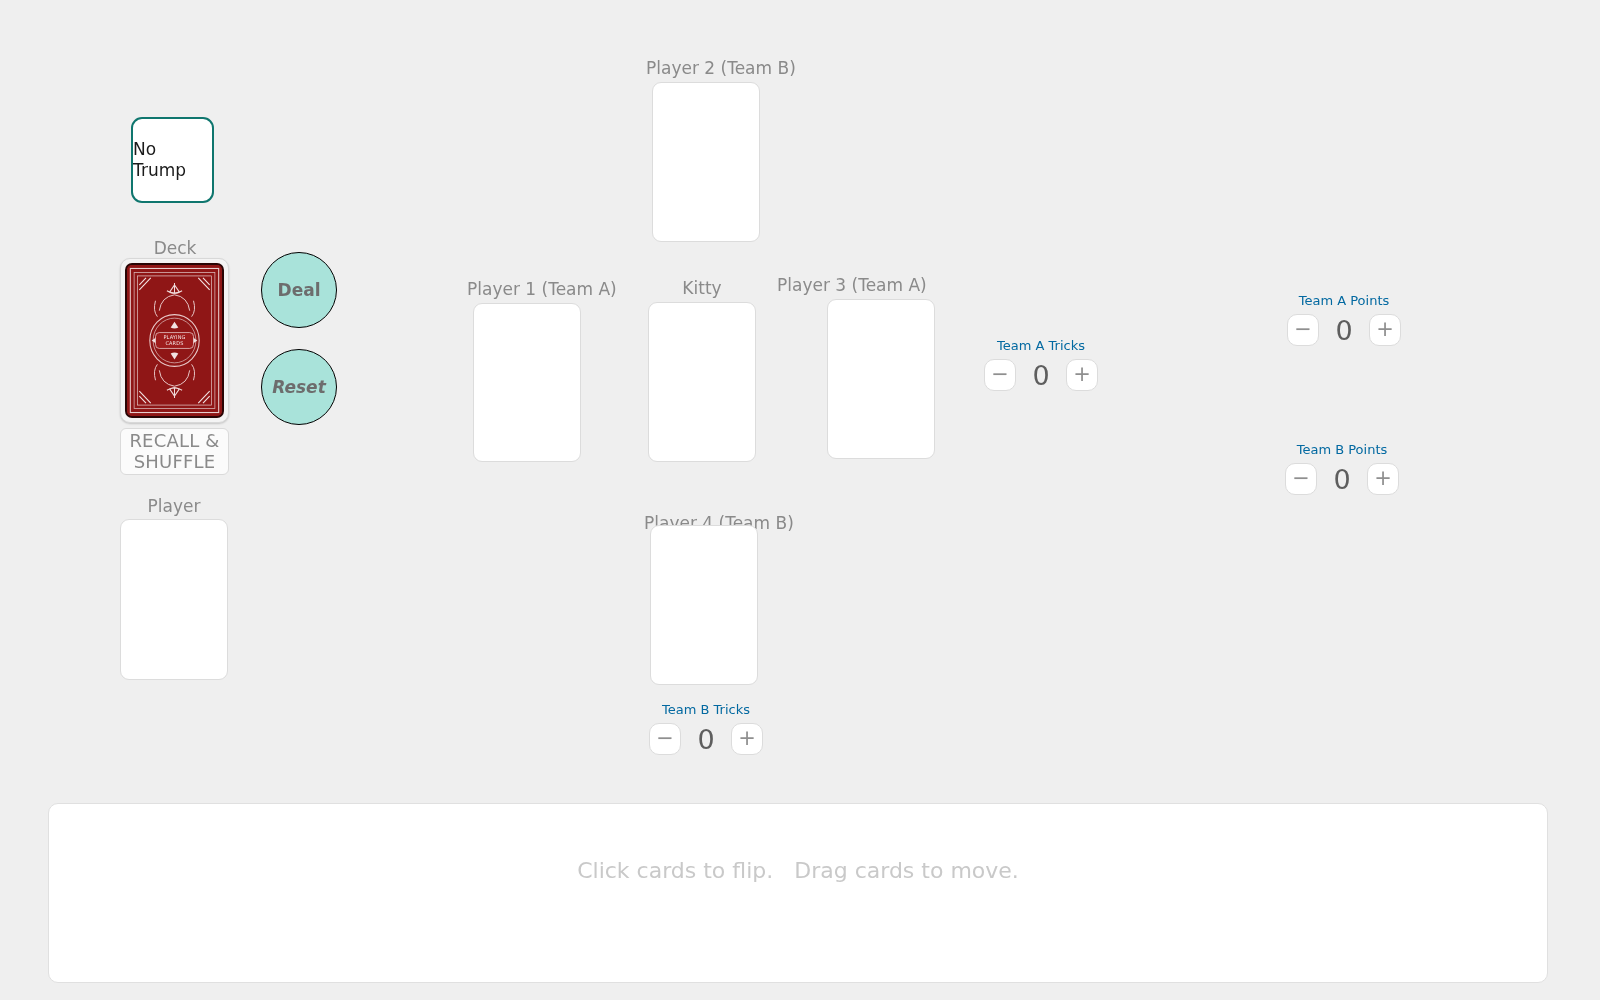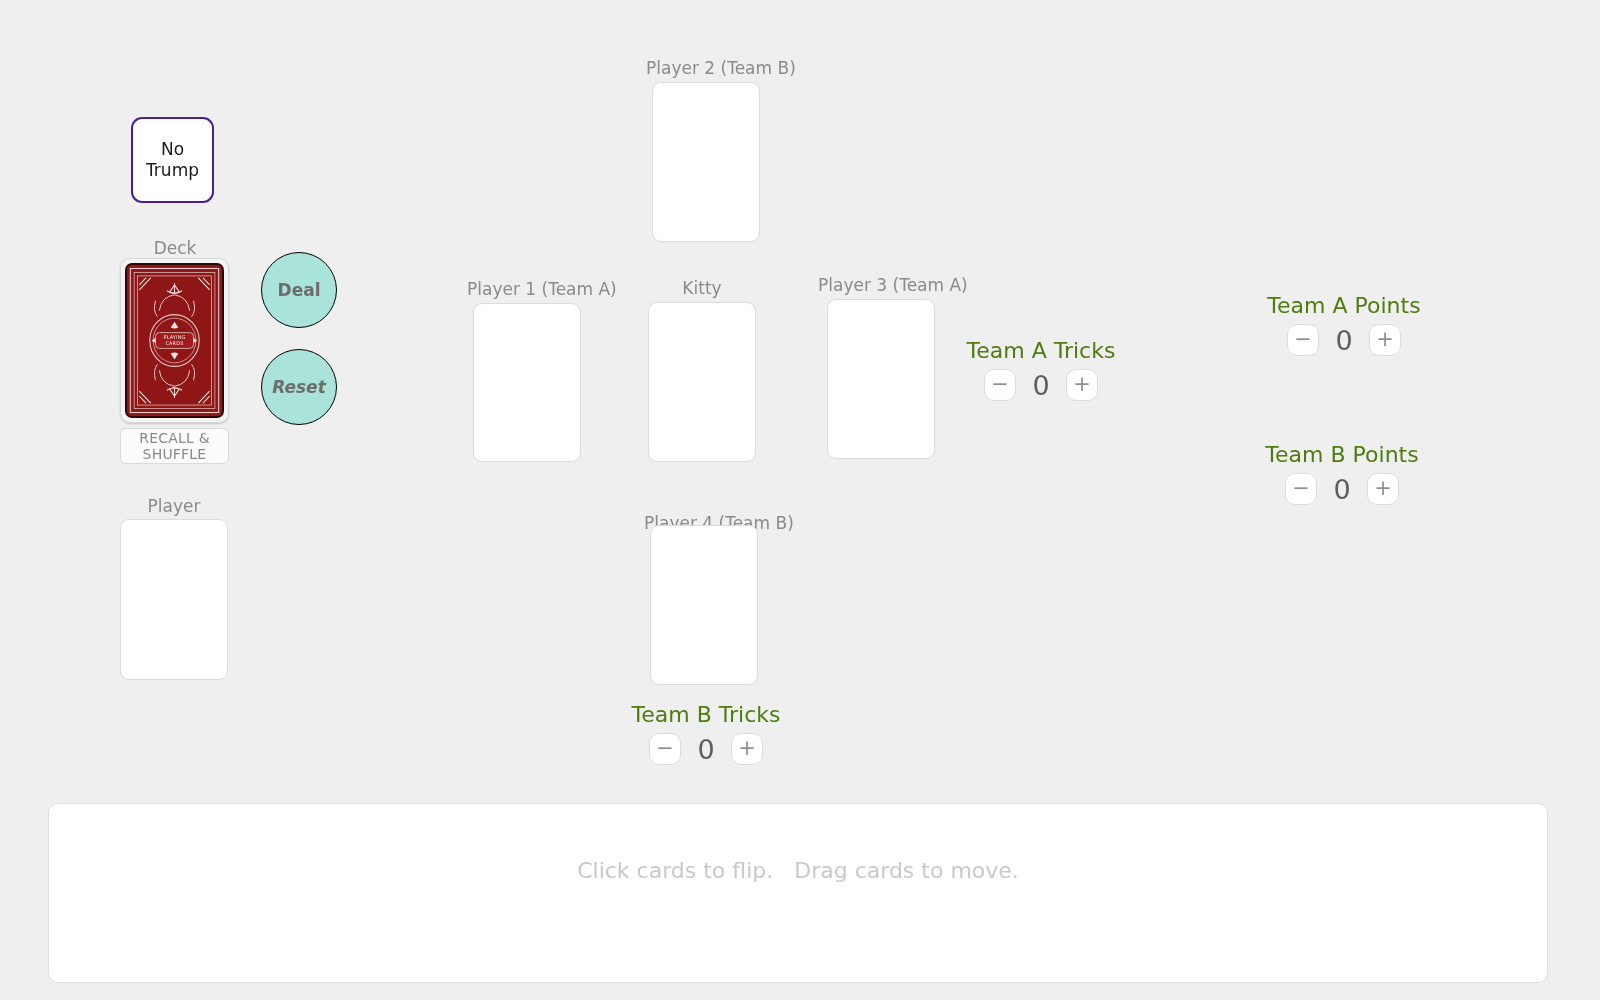--- a/index.html
+++ b/index.html
@@ -35,30 +35,30 @@
     box-sizing: border-box;
   }
   
   .trump-card {
     position: absolute;
     left: 131px;
     top: 117px;
     width: 83px;
     height: 86px;
     background: #ffffff;
-    border: 2px solid #4c1d95;
+    border: 2px solid #0f766e;
     border-radius: 11px;
     box-sizing: border-box;
     display: flex;
     align-items: center;
     justify-content: center;
     color: #1b1b1b;
     font-size: 17px;
     line-height: 1.22;
-    text-align: center;
+    text-align: left;
     font-weight: 400;
   }
   
   .deck-label {
     position: absolute;
     left: 120px;
     top: 238px;
     width: 110px;
   }
   .deck-card {
@@ -83,30 +83,30 @@
     box-sizing: border-box;
     position: relative;
     overflow: hidden;
   }
   .deck-back svg { display:block; width:100%; height:100%; }
   .recall-btn {
     position: absolute;
     left: 120px;
     top: 428px;
     width: 109px;
-    height: 36px;
+    height: 47px;
     background: #fbfbfb;
     border: 1px solid #dadada;
     border-radius: 6px;
     box-sizing: border-box;
     display: flex;
     align-items: center;
     justify-content: center;
     color: #8a8a8a;
-    font-size: 14px;
+    font-size: 18px;
     line-height: 1.15;
     text-align: center;
     letter-spacing: .2px;
     cursor: pointer;
   }
   
   .round-btn {
     position: absolute;
     width: 76px;
     height: 76px;
@@ -132,31 +132,31 @@
   
   .p1-label { position:absolute; left:467px; top:279px; width:120px; }
   .p1-slot  { position:absolute; left:473px; top:303px; width:108px; height:159px; }
 
   .p2-label { position:absolute; left:646px; top:58px;  width:120px; }
   .p2-slot  { position:absolute; left:652px; top:82px;  width:108px; height:160px; }
 
   .kitty-label { position:absolute; left:642px; top:278px; width:120px; }
   .kitty-slot  { position:absolute; left:648px; top:302px; width:108px; height:160px; }
 
-  .p3-label { position:absolute; left:818px; top:275px; width:120px; }
+  .p3-label { position:absolute; left:777px; top:275px; width:120px; }
   .p3-slot  { position:absolute; left:827px; top:299px; width:108px; height:160px; }
 
   .p4-label { position:absolute; left:644px; top:501px; width:120px;margin-top:12px; }
   .p4-slot  { position:absolute; left:650px; top:525px; width:108px; height:160px; }
 
   
   .counter { position: absolute; }
   .counter .c-label {
-    color: #4d7c0f;
-    font-size: 22px;
+    color: #0369a1;
+    font-size: 13px;
     text-align: center;
     white-space: nowrap;
     margin-bottom: 6px;
   }
   .counter .c-row {
     display: flex;
     align-items: center;
     justify-content: center;
     gap: 16px;
   }

